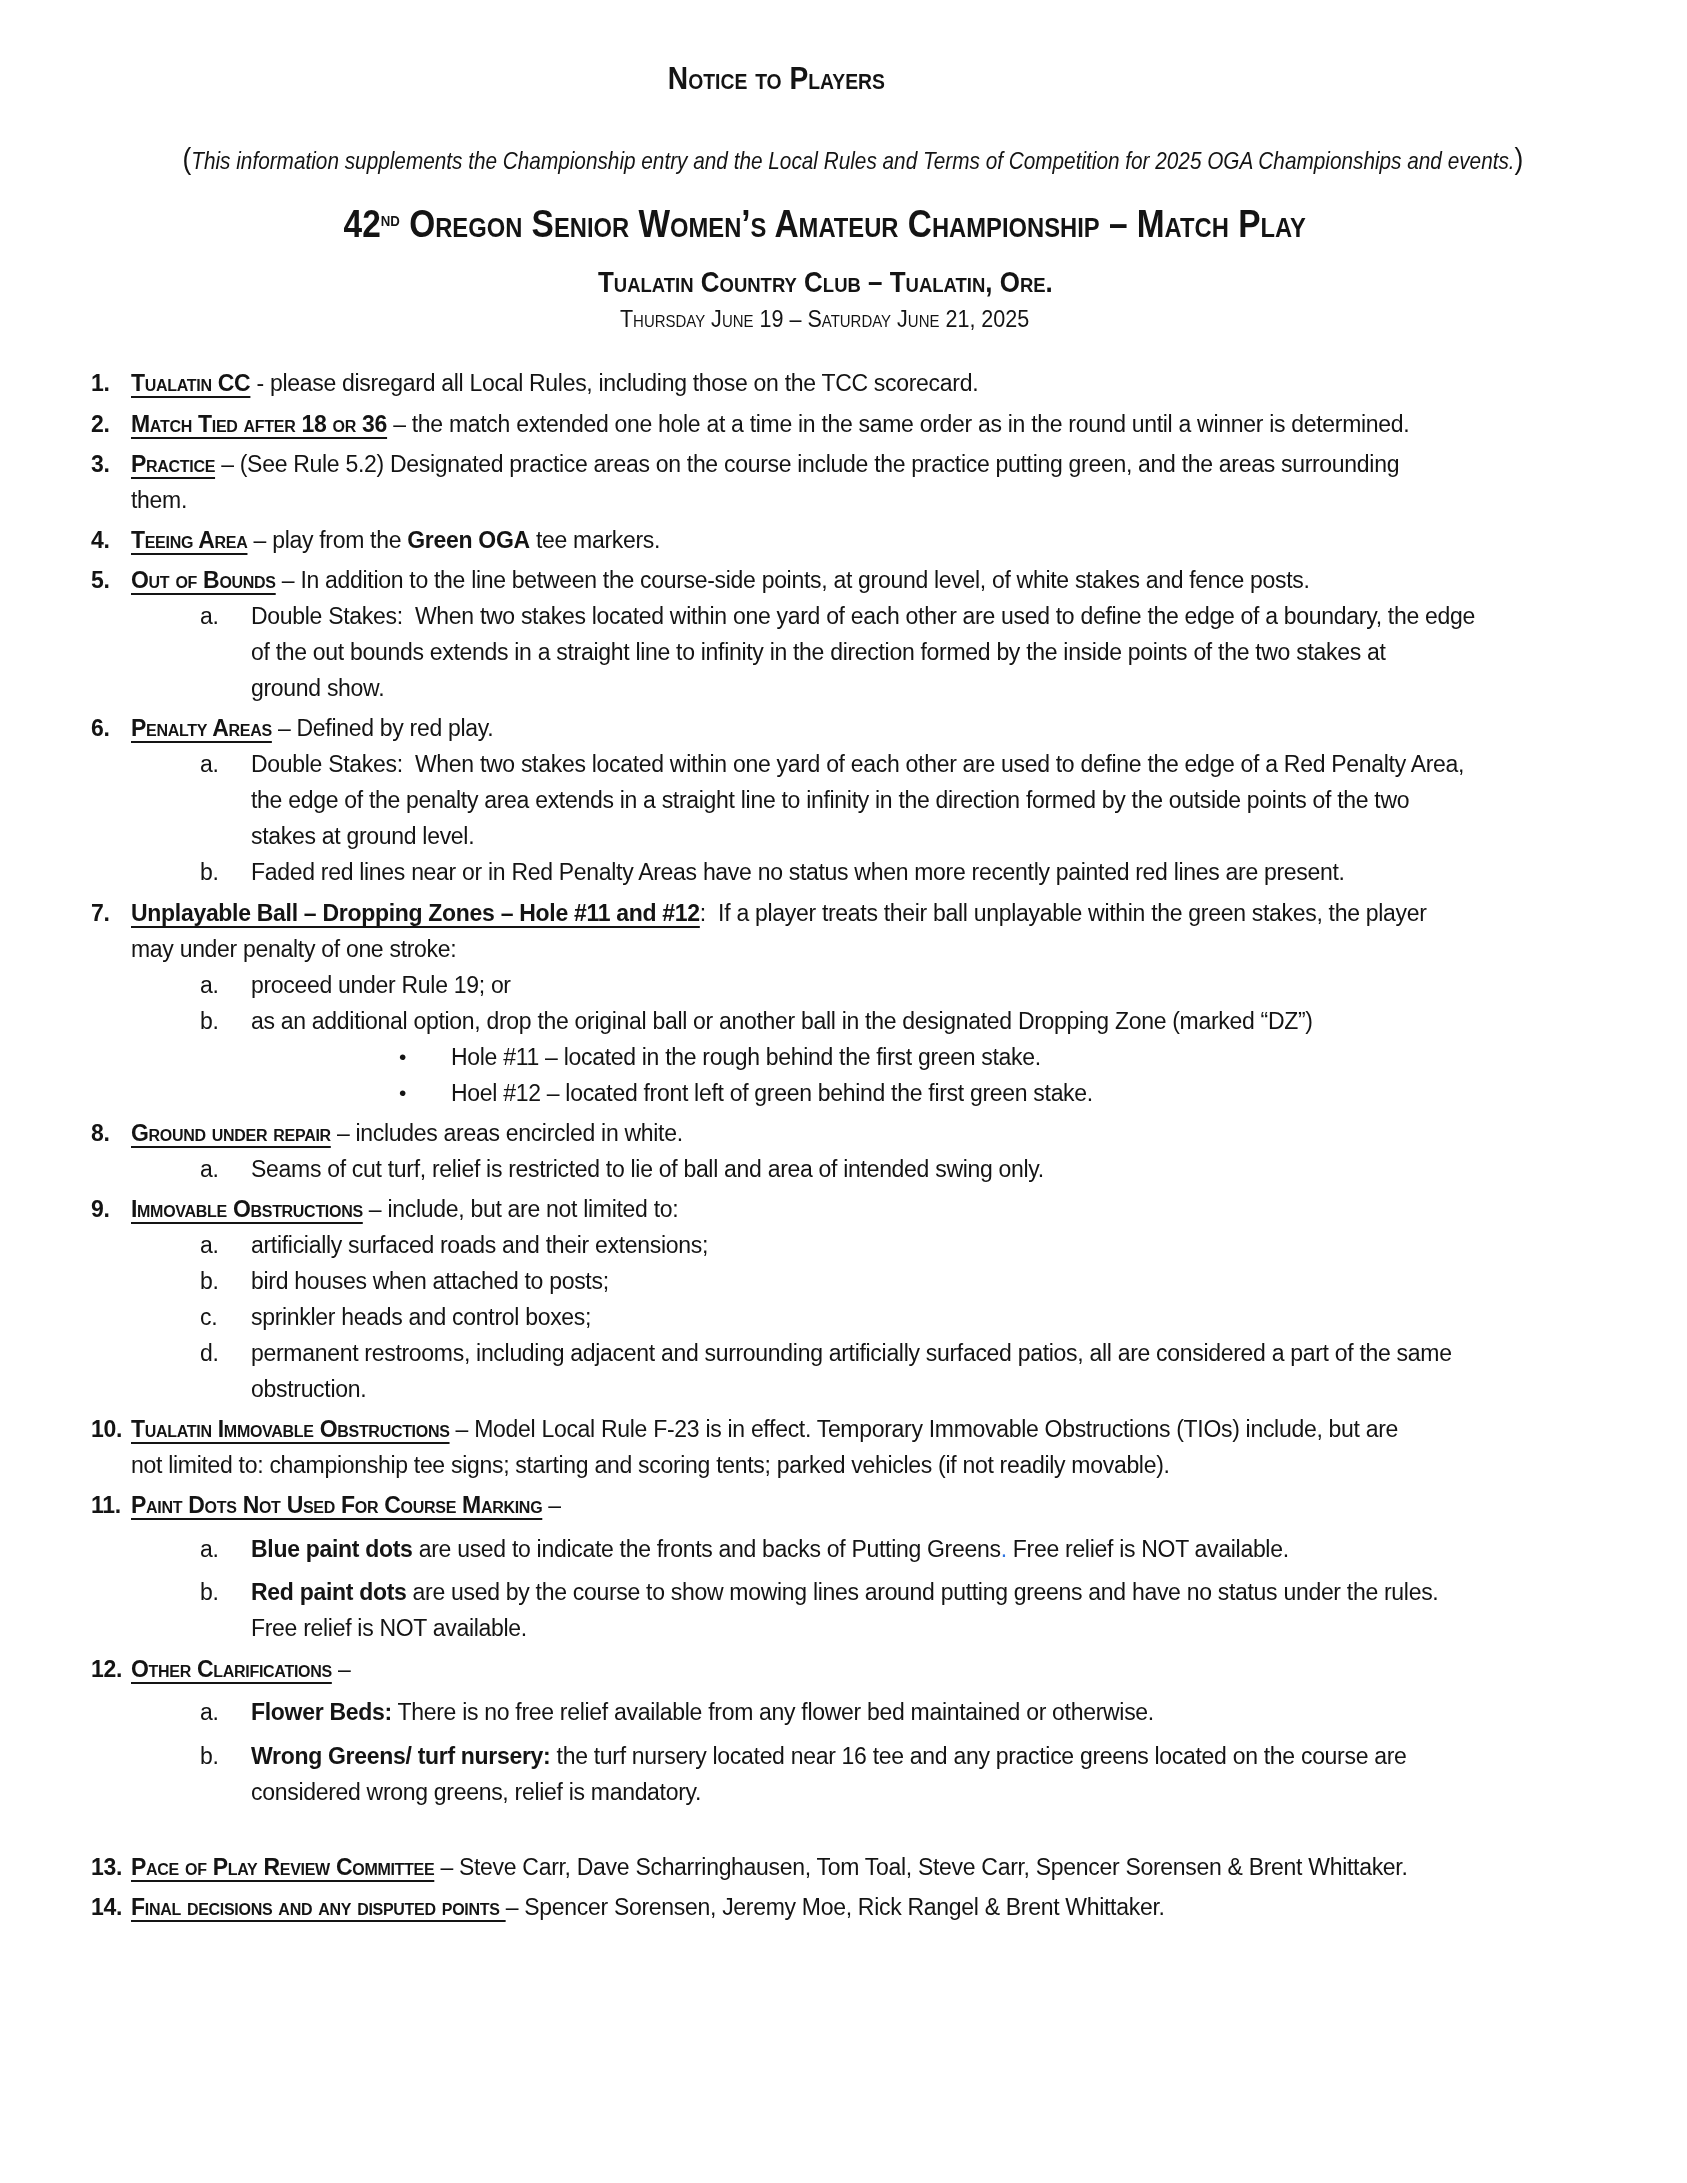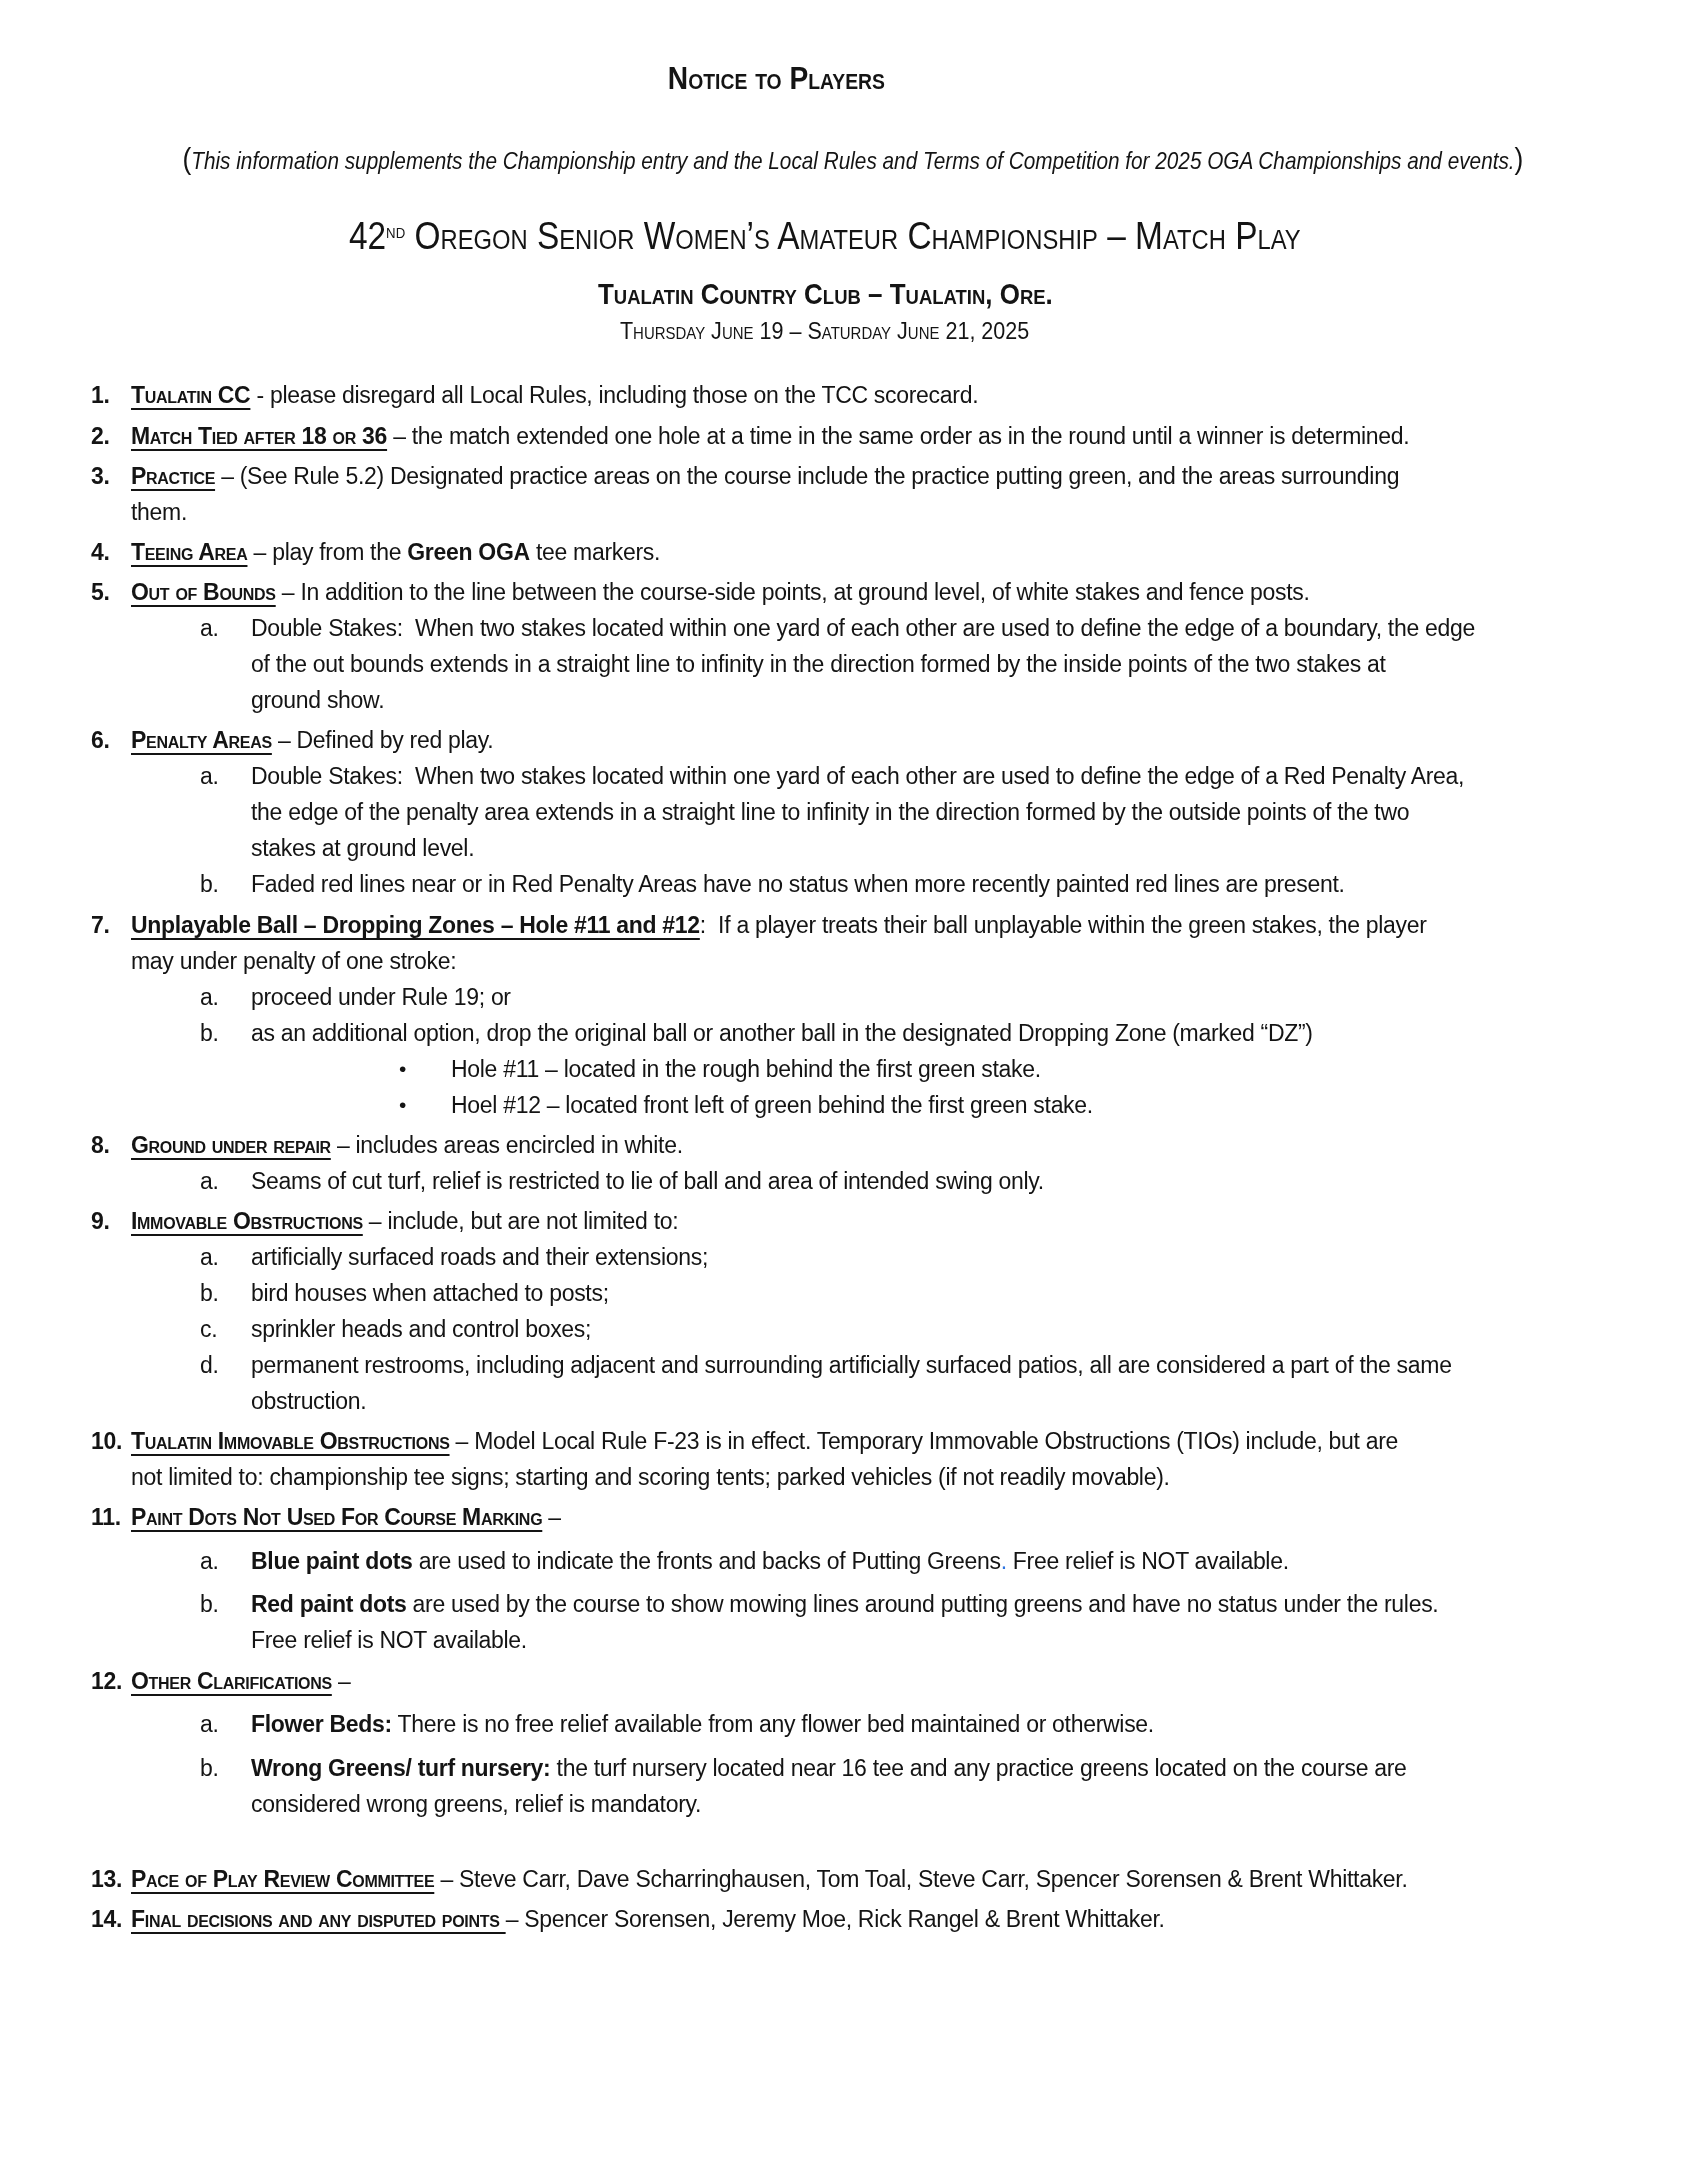--- a/index.html
+++ b/index.html
@@ -6,23 +6,23 @@
   body{
     width:1687px;height:2183px;background:#ffffff;color:#141414;
     font-family:"Liberation Sans", sans-serif;
     -webkit-font-smoothing:antialiased;
   }
   .page{width:1601px;height:2183px;box-sizing:border-box;padding:59px 42px 0 91px;overflow:hidden;}
   .center{text-align:center;}
   .cond{display:inline-block;transform:scaleX(0.88);transform-origin:50% 50%;white-space:nowrap;}
   .sc{font-variant:small-caps;}
   .h1{font-size:32px;font-weight:bold;line-height:39px;margin:0 0 44px 0;position:relative;left:-49px;}
-  .note{font-size:23.6px;line-height:34px;margin:0 0 35px 0;font-style:italic;}
+  .note{font-size:23.6px;line-height:34px;margin:0 0 23px 0;font-style:italic;}
   .note .paren{font-style:normal;font-size:30px;font-weight:400;}
-  .doc-title{font-size:38px;font-weight:normal;line-height:47px;margin:0 0 10px 0;}
+  .doc-title{font-size:38px;font-weight:bold;line-height:47px;margin:0 0 10px 0;}
   .doc-title .sup{font-size:0.55em;position:relative;top:-0.52em;font-variant:small-caps;}
   .venue{font-size:29.5px;font-weight:bold;line-height:37px;margin:0 0 3.4px 0;}
   .dates{font-size:24.5px;font-weight:normal;line-height:32px;margin:0 0 30px 0;}
 
   .rules{font-size:23px;line-height:36px;letter-spacing:-0.3px;}
   .item{display:flex;margin-top:4.2px;}
   .item.gap{margin-top:39px;}
   .num{flex:none;width:40px;font-weight:bold;}
   .content{flex:1;min-width:0;}
   .line{white-space:nowrap;}

